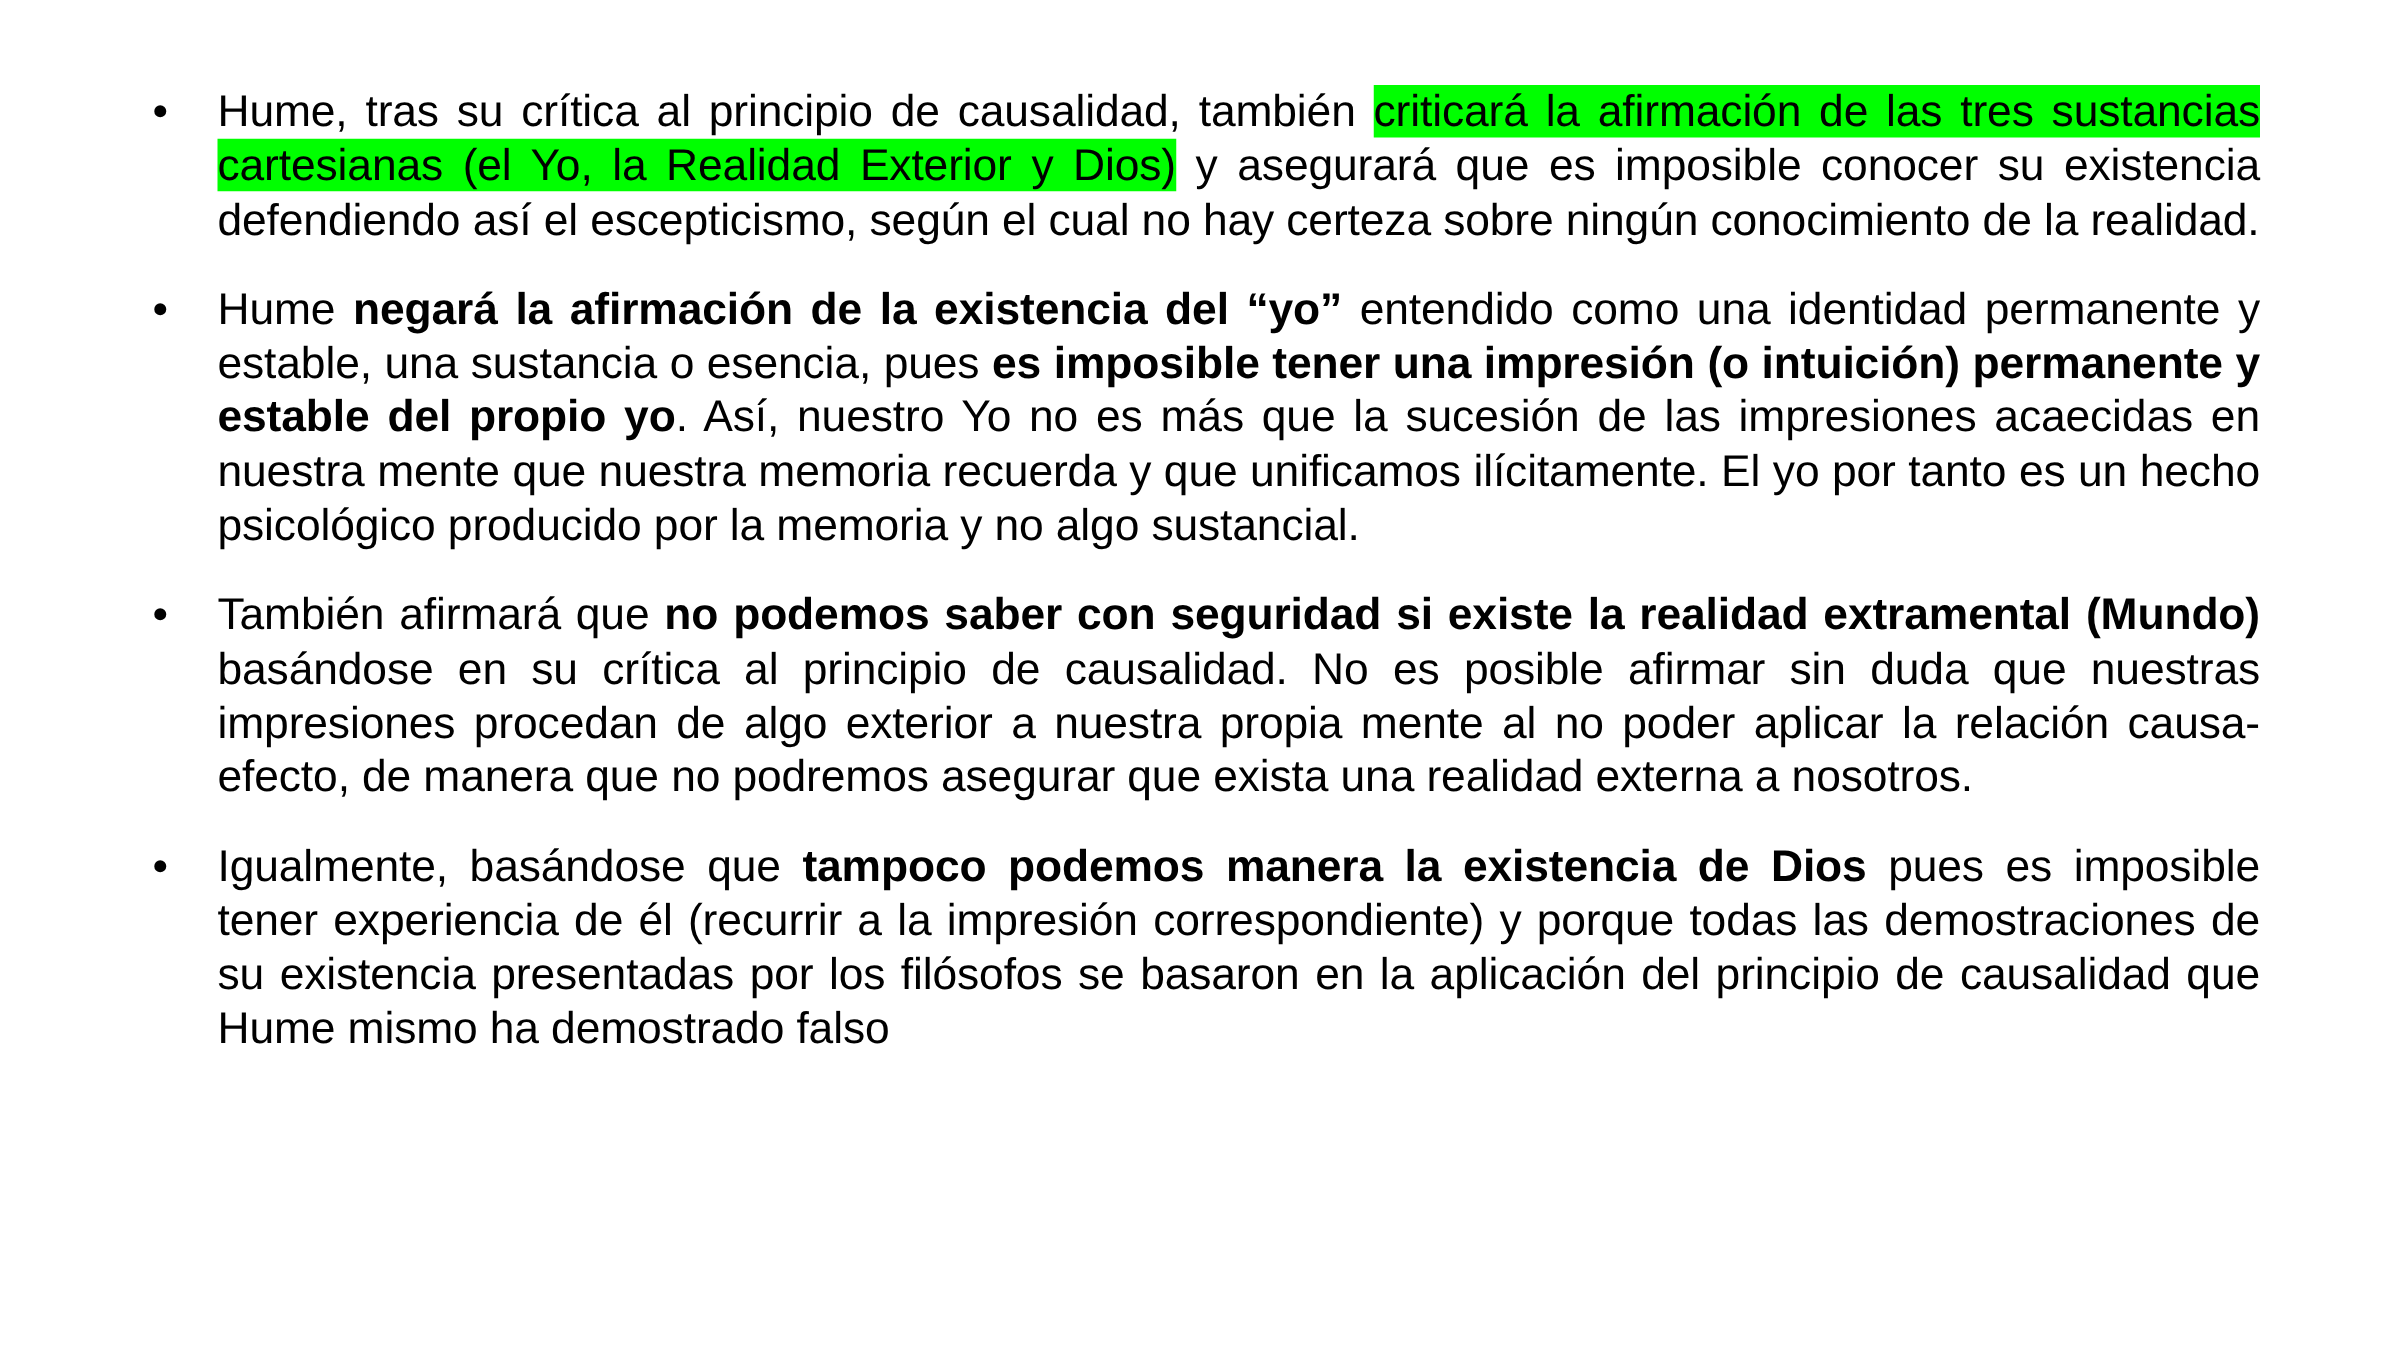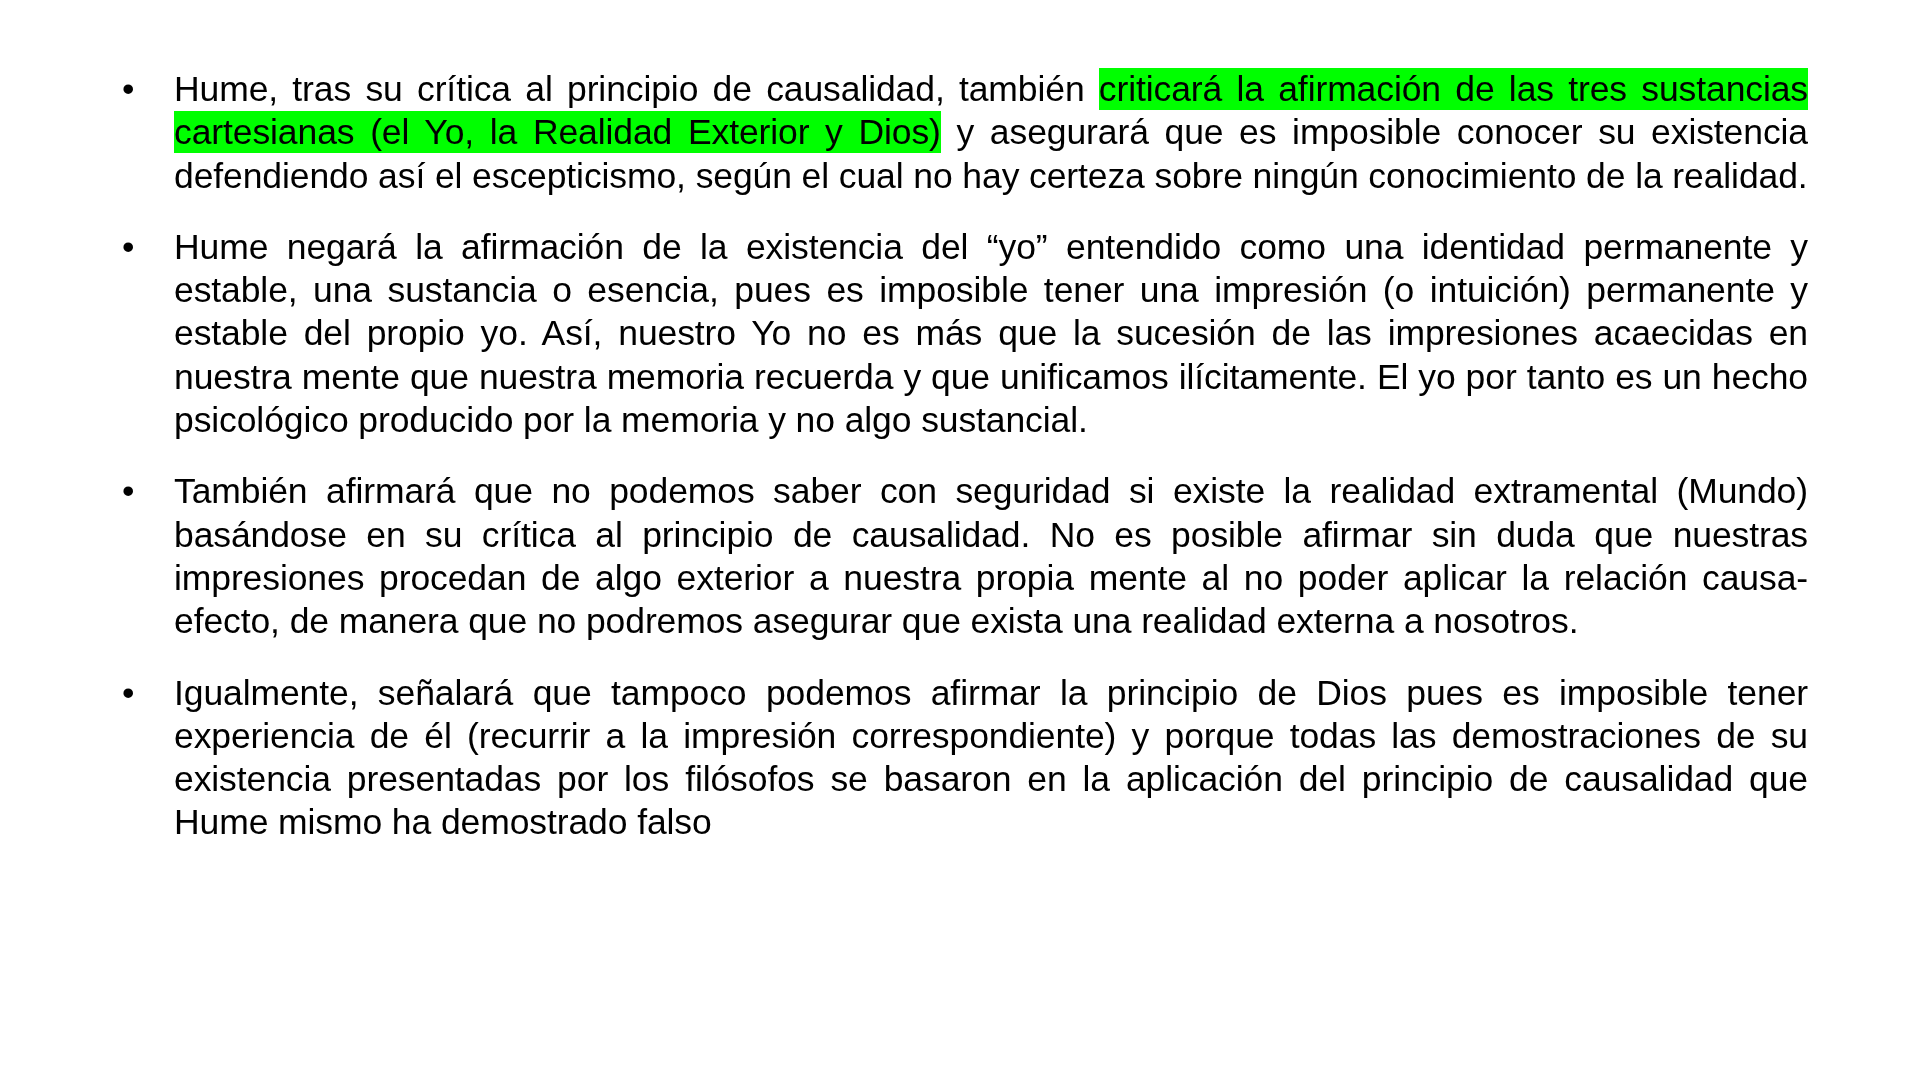--- a/index.html
+++ b/index.html
@@ -49,21 +49,21 @@
   .bullet-item p {
     margin: 16px;
   }
   .hl {
     background-color: #00ff00;
     box-decoration-break: clone;
     -webkit-box-decoration-break: clone;
     padding: 1px 0;
   }
   .b {
-    font-weight: normal;
+    font-weight: bold;
   }
 </style>
 </head>
 <body>
 
 <div class="slide">
   <ul class="bullet-list" id="bullet-list">
       <li class="bullet-item">
         <span class="dot">•</span>
         <p><span>Hume, tras su crítica al principio de causalidad, también </span><span class="hl" style="background-color: rgb(0, 255, 0);">criticará la afirmación de las tres sustancias cartesianas (el Yo, la Realidad Exterior y Dios)</span><span> y asegurará que es imposible conocer su existencia defendiendo así el escepticismo, según el cual no hay certeza sobre ningún conocimiento de la realidad.</span></p>
@@ -71,16 +71,16 @@
       <li class="bullet-item">
         <span class="dot">•</span>
         <p><span>Hume </span><span class="b">negará la afirmación de la existencia del “yo”</span><span> entendido como una identidad permanente y estable, una sustancia o esencia, pues </span><span class="b">es imposible tener una impresión (o intuición) permanente y estable del propio yo</span><span>. Así, nuestro Yo no es más que la sucesión de las impresiones acaecidas en nuestra mente que nuestra memoria recuerda y que unificamos  ilícitamente. El yo por tanto es un hecho psicológico producido por la memoria y no algo sustancial.</span></p>
       </li>
       <li class="bullet-item">
         <span class="dot">•</span>
         <p><span>También afirmará que </span><span class="b">no podemos saber con seguridad si existe la realidad extramental (Mundo)</span><span> basándose en su crítica al principio de causalidad. No es posible afirmar sin duda que nuestras impresiones procedan de algo exterior a nuestra propia mente al no poder aplicar la relación causa-efecto, de manera que no podremos asegurar que exista una realidad externa a nosotros.</span></p>
       </li>
       <li class="bullet-item">
         <span class="dot">•</span>
-        <p><span>Igualmente, señalará que </span><span class="b">tampoco podemos afirmar la principio de Dios</span><span> pues es imposible tener experiencia de él (recurrir a la impresión correspondiente) y porque todas las demostraciones de su existencia presentadas por los filósofos se basaron en la aplicación del principio de causalidad que Hume mismo ha demostrado falso</span></p>
+        <p><span>Igualmente, basándose que </span><span class="b">tampoco podemos manera la existencia de Dios</span><span> pues es imposible tener experiencia de él (recurrir a la impresión correspondiente) y porque todas las demostraciones de su existencia presentadas por los filósofos se basaron en la aplicación del principio de causalidad que Hume mismo ha demostrado falso</span></p>
       </li>
     </ul>
 </div>
 
 </body></html>

